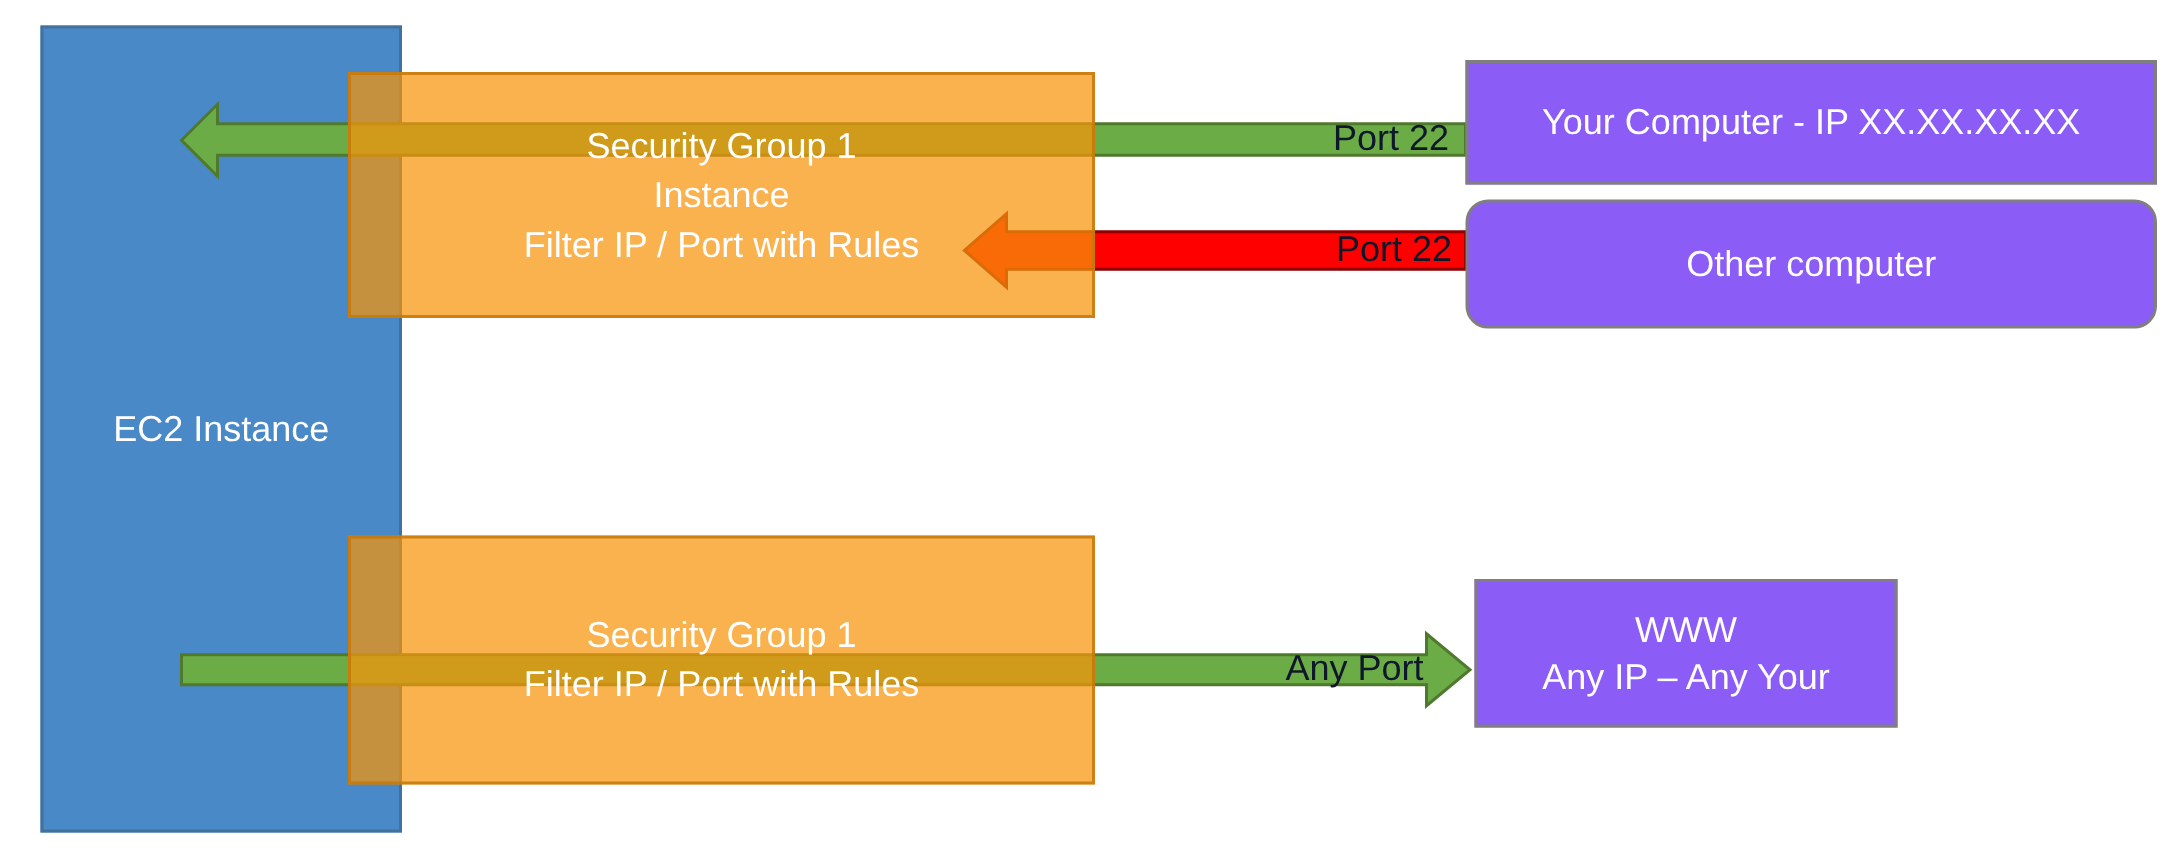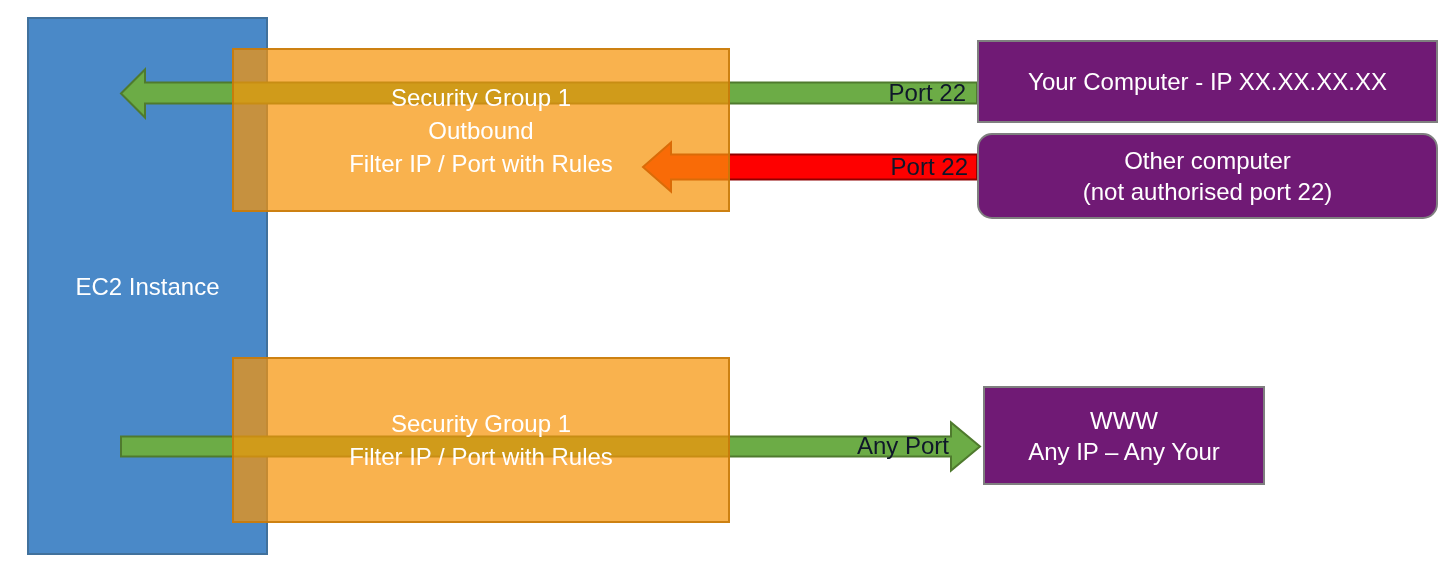--- a/index.html
+++ b/index.html
@@ -13,21 +13,21 @@
   .ec2{left:27px;top:17px;width:241px;height:538px;background:#4A89C8;
        border:2px solid #41719C;z-index:1;font-size:24px;line-height:33px;align-items:center;}
   
   #arrow-layer{position:absolute;left:0;top:0;z-index:2;pointer-events:none;}
   
   .sg{left:220px;width:498px;background:rgba(247,148,10,0.72);
       border:2px solid rgba(198,120,8,0.85);z-index:3;font-size:24px;line-height:33px;margin-left:12px;}
   .sg-inbound{top:48px;height:164px;}
   .sg-outbound{top:357px;height:166px;}
   
-  .gray{background:#701a75;border:2px solid #7F7F7F;z-index:2;font-size:24px;line-height:31px;}
+  .gray{background:#8b5cf6;border:2px solid #7F7F7F;z-index:2;font-size:24px;line-height:31px;}
   .your-computer{left:977px;top:40px;width:461px;height:83px;}
   .other-computer{left:977px;top:133px;width:461px;height:86px;border-radius:15px;}
   .www{left:983px;top:386px;width:282px;height:99px;}
   
   .arrow-label{position:absolute;z-index:4;color:#0f172a;font-size:24px;line-height:26px;
                white-space:nowrap;}
   .label-port22-green{top:80px;right:480px;}
   .label-port22-red{top:154px;right:478px;}
   .label-anyport{top:433px;right:497px;}
 </style>
@@ -41,36 +41,35 @@
   </div>
 
   <svg id="arrow-layer" width="1446" height="578" viewBox="0 0 1446 578">
     <polygon stroke="#4F7A2E" stroke-width="2" points="121,93.5 145,69.5 145,82.5 977,82.5 977,103.5 145,103.5 145,117.5" fill="#6CAC46"></polygon>
     <polygon stroke="#900000" stroke-width="2" points="643,167 671,142.5 671,154.5 977,154.5 977,179.5 671,179.5 671,191.5" fill="#FE0000"></polygon>
     <polygon stroke="#4F7A2E" stroke-width="2" points="121,436.5 951,436.5 951,422.5 980,446.5 951,470.5 951,456.5 121,456.5" fill="#6CAC46"></polygon>
   </svg>
 
   <div class="box sg sg-inbound">
     <div>Security Group 1</div>
-    <div>Outbound</div>
+    <div>Instance</div>
     <div>Filter IP / Port with Rules</div>
   </div>
 
   <div class="box sg sg-outbound">
     <div>Security Group 1</div>
     <div>Filter IP / Port with Rules</div>
   </div>
 
   <div class="box gray your-computer">
     <div>Your Computer - IP XX.XX.XX.XX</div>
   </div>
 
   <div class="box gray other-computer">
     <div>Other computer</div>
-    <div>(not authorised port 22)</div>
   </div>
 
   <div class="box gray www">
     <div>WWW</div>
     <div>Any IP – Any Your</div>
   </div>
 
   <div class="arrow-label label-port22-green">Port 22</div>
   <div class="arrow-label label-port22-red">Port 22</div>
   <div class="arrow-label label-anyport">Any Port</div>

